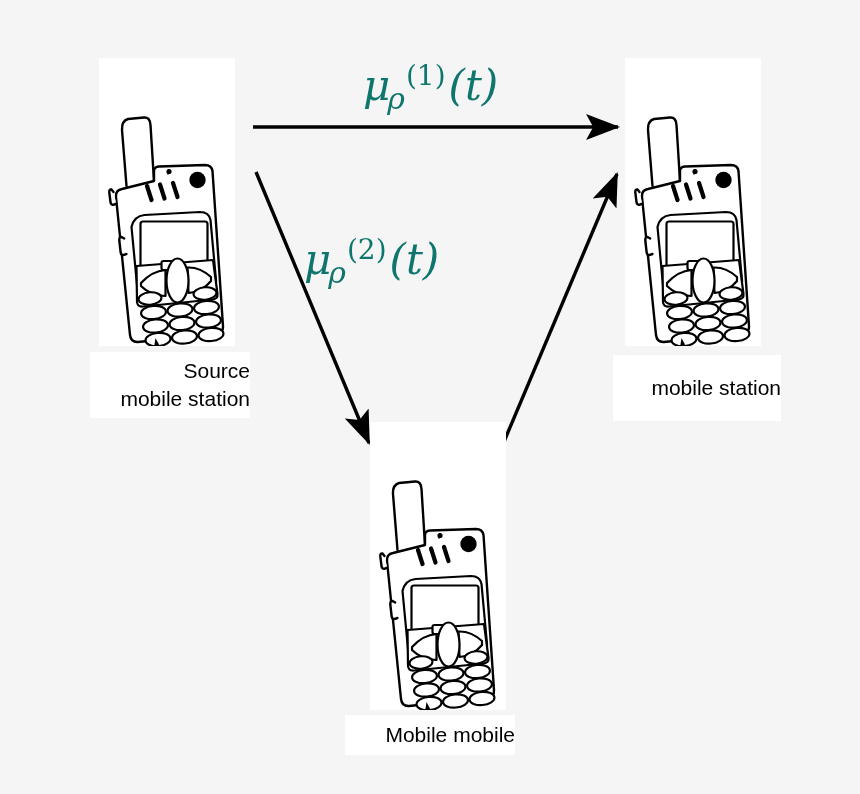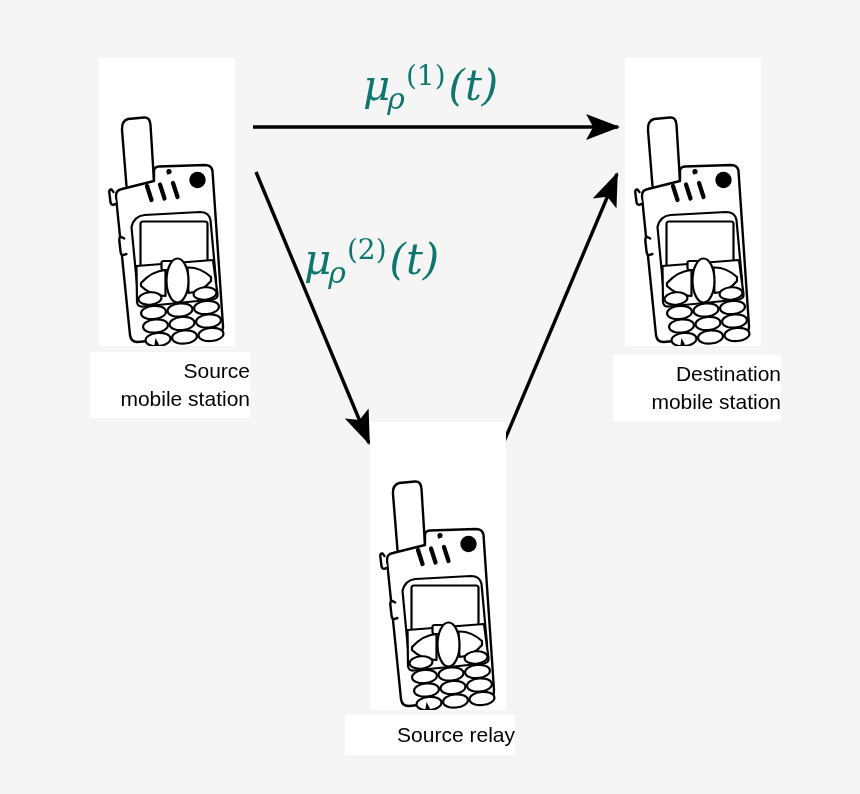--- a/index.html
+++ b/index.html
@@ -195,21 +195,20 @@
         <ellipse cx="109.5" cy="263" rx="12.5" ry="6.6" transform="rotate(-5 109.5 263)"></ellipse>
         <ellipse cx="59" cy="281.5" rx="12.5" ry="6.6" transform="rotate(-5 59 281.5)"></ellipse>
         <ellipse cx="85.5" cy="279" rx="12.5" ry="6.6" transform="rotate(-5 85.5 279)"></ellipse>
         <ellipse cx="112" cy="276.5" rx="12.5" ry="6.6" transform="rotate(-5 112 276.5)"></ellipse>
       </g>
       <path d="M56.5 280 L54.5 293 L60 286.5 Z" fill="#000000"></path>
     </svg>
   </div>
 
   <div class="label-box" style="left:613px; top:355px; width:168px; height:66px;">
-    <span>Destination</span>
     <span>mobile station</span>
   </div>
 
   <div class="node" style="left:370px; top:422px; width:136px; height:288px;">
     <div class="white-plate" style="left:0; top:0; width:136px; height:288px;"></div>
     <svg class="phone-svg" width="136" height="288" viewBox="0 0 136 288">
       <g fill="none" stroke="#000000" stroke-width="2.4" stroke-linejoin="round" stroke-linecap="round">
         <path d="M27.5 128 L23 72 Q22.5 63 29 61 L45 59.5 Q51 59 51.5 67 L55 123" fill="#ffffff"></path>
         <path d="M55 123 L55 113 Q55 109 60 108.5 L106 107 Q112.5 107 113.5 113
                  L124 268 Q124.5 275 117 276 L39 284 Q32 284.5 31 277 L17 139
@@ -249,21 +248,21 @@
         <ellipse cx="109.5" cy="263" rx="12.5" ry="6.6" transform="rotate(-5 109.5 263)"></ellipse>
         <ellipse cx="59" cy="281.5" rx="12.5" ry="6.6" transform="rotate(-5 59 281.5)"></ellipse>
         <ellipse cx="85.5" cy="279" rx="12.5" ry="6.6" transform="rotate(-5 85.5 279)"></ellipse>
         <ellipse cx="112" cy="276.5" rx="12.5" ry="6.6" transform="rotate(-5 112 276.5)"></ellipse>
       </g>
       <path d="M56.5 280 L54.5 293 L60 286.5 Z" fill="#000000"></path>
     </svg>
   </div>
 
   <div class="label-box" style="left:345px; top:715px; width:170px; height:40px;">
-    <span>Source relay</span>
+    <span>Mobile mobile</span>
   </div>
 
   <div class="math" style="left:363px; top:62px;">
     <span class="base">μ</span><span class="sub">ρ</span><span class="sup">(1)</span><span class="paren">(t)</span>
   </div>
 
   <div class="math" style="left:304px; top:236px;">
     <span class="base">μ</span><span class="sub">ρ</span><span class="sup">(2)</span><span class="paren">(t)</span>
   </div>
 

